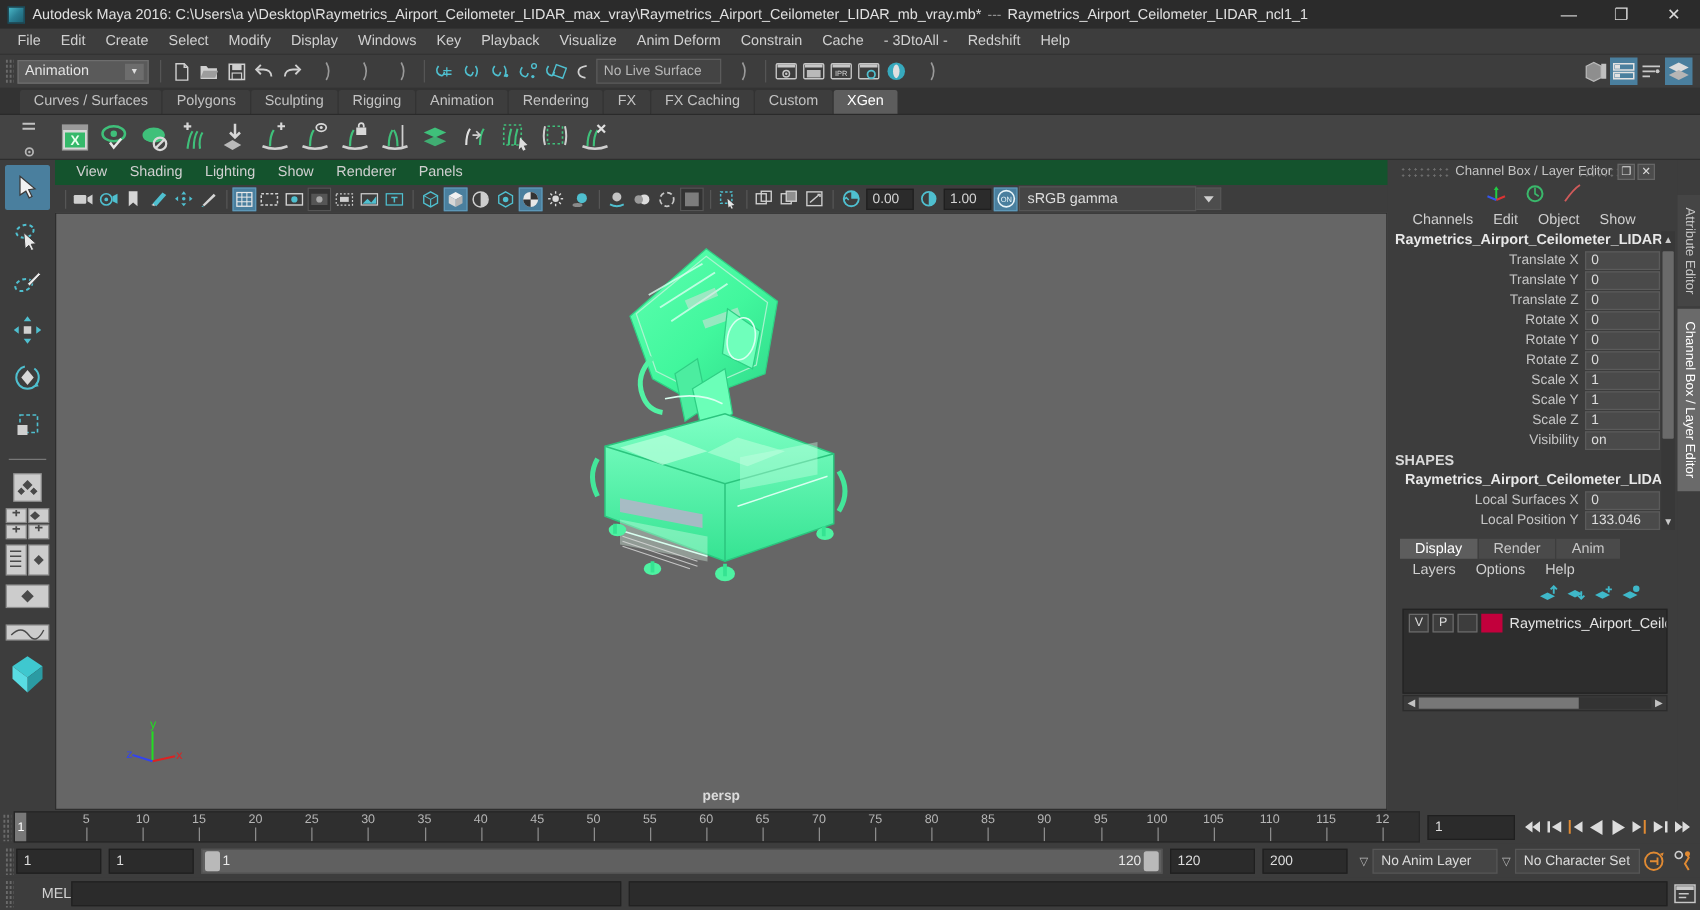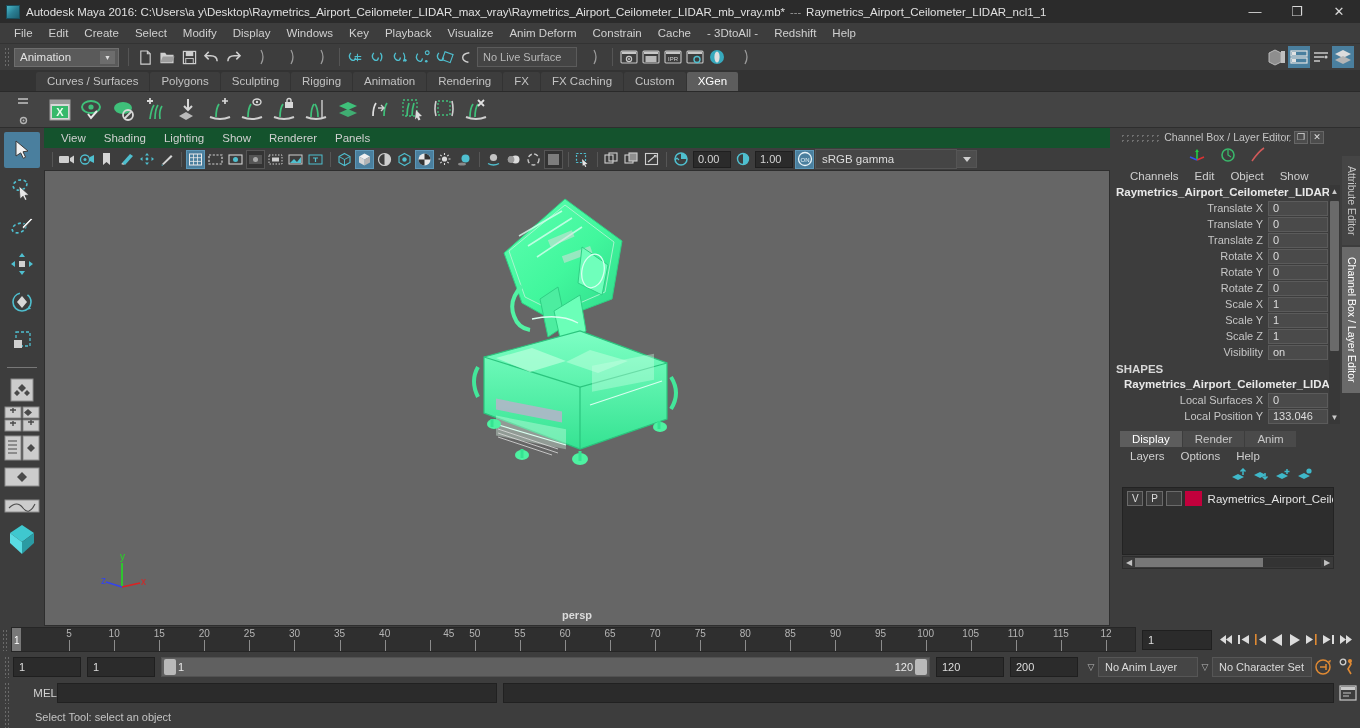--- a/index.html
+++ b/index.html
@@ -65,21 +65,21 @@
   .sl-ico svg { display:block; }
   .livesurface {
     height:20px;width:100px;background:#444;border:1px solid #5b5b5b;
     display:flex;align-items:center;padding-left:5px;color:#b8b8b8;font-size:11px;flex:none;
   }
   .sl-right { margin-left:auto; display:flex; padding-right:6px; }
   .sl-btn-on { background:#4a7f9e; }
 
   
   .shelftabs {
-    height:22px;background:#333;display:flex;align-items:flex-end;flex:none;padding-left:36px;
+    height:22px;background:#333;display:flex;align-items:flex-end;flex:none;padding-left:16px;
     border-bottom:1px solid #2a2a2a;
   }
   .shelf-tab {
     padding:3px 11px 4px 11px;font-size:11.5px;color:#c2c2c2;background:#3d3d3d;
     margin-right:1px;border-top-left-radius:2px;border-top-right-radius:2px;
   }
   .shelf-tab.active { background:#5d5d5d; color:#fff; }
 
   
   .shelfbar {
@@ -1161,21 +1161,21 @@
         <div class="tl-lab" style="left: 192.325px;">20</div>
         <div class="tl-tick" style="left: 237.407px;"></div>
         <div class="tl-lab" style="left: 237.407px;">25</div>
         <div class="tl-tick" style="left: 282.488px;"></div>
         <div class="tl-lab" style="left: 282.488px;">30</div>
         <div class="tl-tick" style="left: 327.569px;"></div>
         <div class="tl-lab" style="left: 327.569px;">35</div>
         <div class="tl-tick" style="left: 372.65px;"></div>
         <div class="tl-lab" style="left: 372.65px;">40</div>
         <div class="tl-tick" style="left: 417.732px;"></div>
-        <div class="tl-lab" style="left: 417.732px; margin-left: 19px;">45</div>
+        <div class="tl-lab" style="left: 417.732px;">45</div>
         <div class="tl-tick" style="left: 462.813px;"></div>
         <div class="tl-lab" style="left: 462.813px;">50</div>
         <div class="tl-tick" style="left: 507.894px;"></div>
         <div class="tl-lab" style="left: 507.894px;">55</div>
         <div class="tl-tick" style="left: 552.976px;"></div>
         <div class="tl-lab" style="left: 552.976px;">60</div>
         <div class="tl-tick" style="left: 598.057px;"></div>
         <div class="tl-lab" style="left: 598.057px;">65</div>
         <div class="tl-tick" style="left: 643.138px;"></div>
         <div class="tl-lab" style="left: 643.138px;">70</div>
@@ -1290,18 +1290,14 @@
     <div class="mel-out"></div>
     <div class="mel-btn">
       <svg width="18" height="16" viewBox="0 0 18 16">
           <rect x="1" y="1" width="16" height="14" fill="none" stroke="#c8c8c8" stroke-width="1.2"></rect>
           <rect x="2" y="2" width="14" height="3" fill="#c8c8c8"></rect>
           <path d="M4 8h8M4 11h6" stroke="#c8c8c8" stroke-width="1.1"></path>
         </svg>
     </div>
   </div>
 
-  <div class="helprow">
-    <div class="time-grip"></div>
-    <div class="help-txt">Select Tool: select an object</div>
-  </div>
 
 </div>
 
 </body></html>

